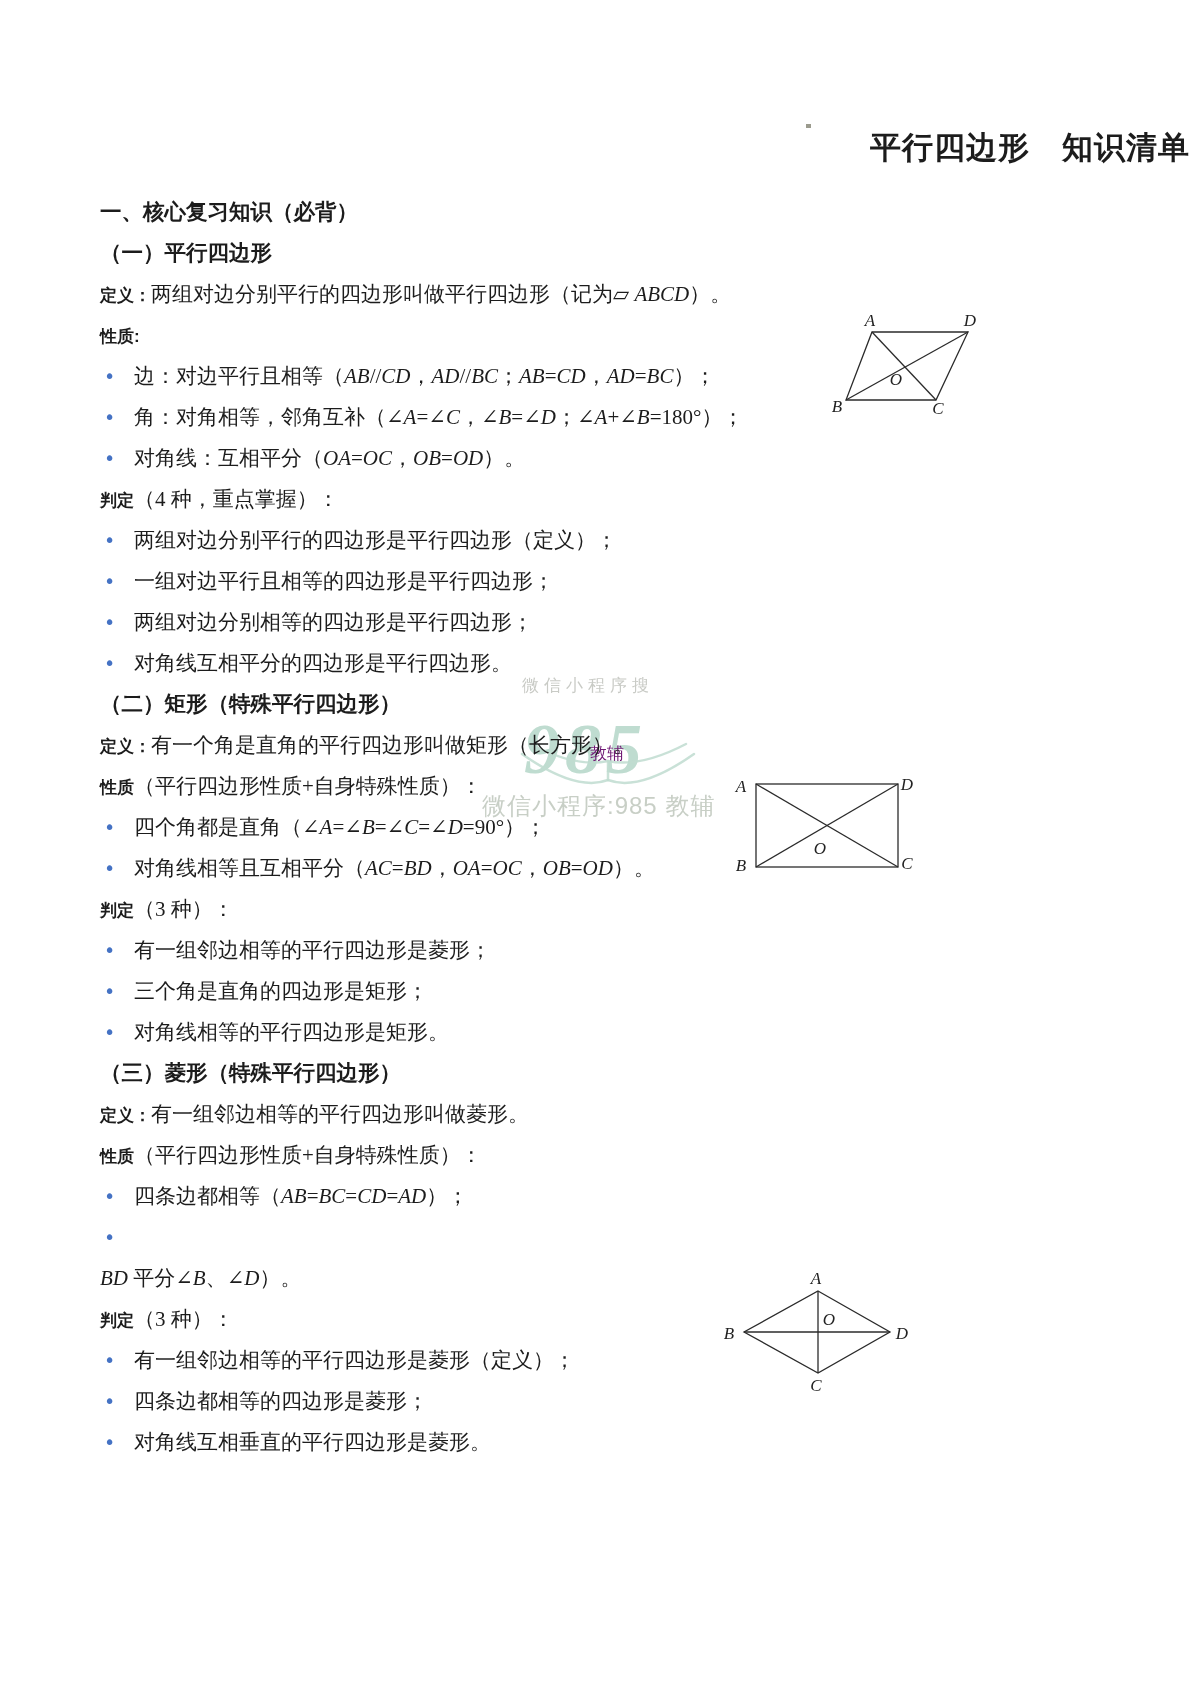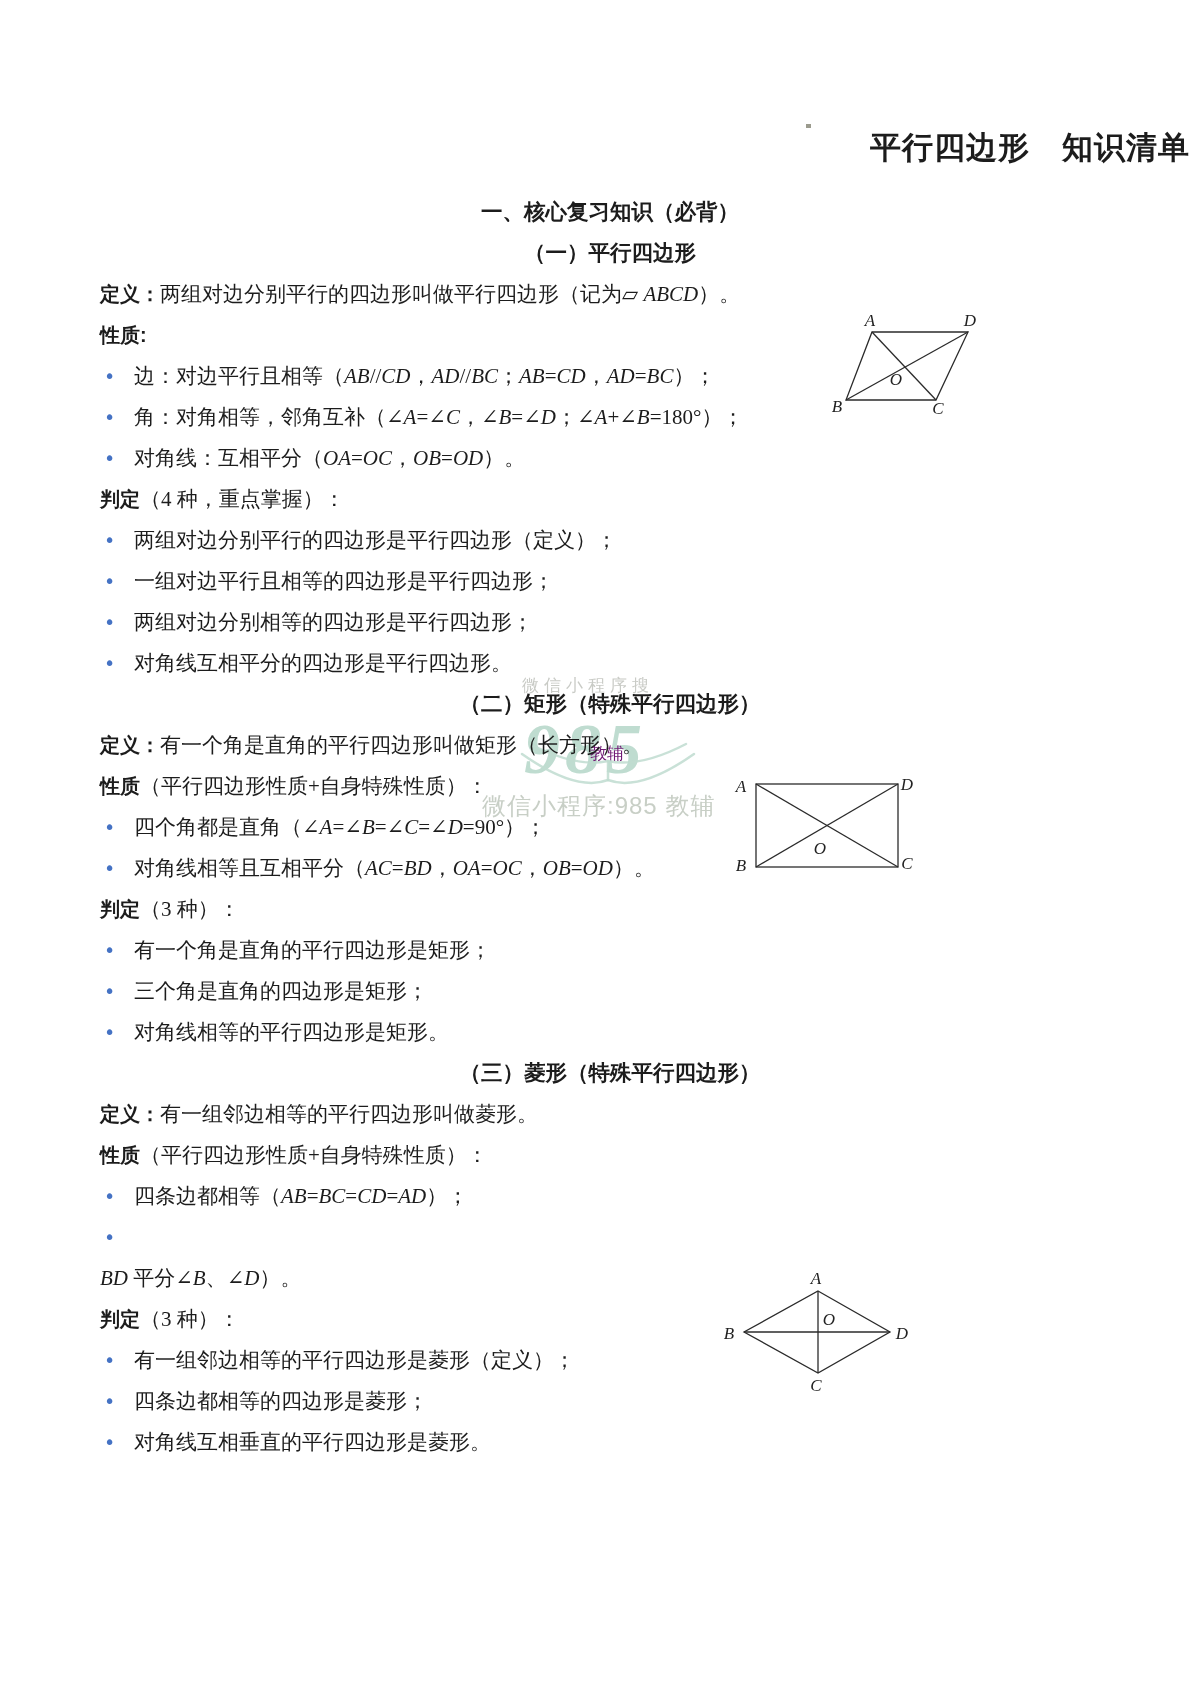--- a/index.html
+++ b/index.html
@@ -12,25 +12,25 @@
   .doc-title{
     position:absolute;top:127px;left:0;width:100%;margin:0;
     text-align:right;font-size:31px;font-weight:bold;letter-spacing:1px;
     font-family:"Liberation Sans","DejaVu Sans",sans-serif;z-index:2;
   }
   
   .content{position:absolute;top:192px;left:100px;width:1020px;z-index:2;}
   .content p{margin:0;height:41px;line-height:41px;font-size:21px;white-space:nowrap;}
   .content p.h{
     font-family:"Liberation Sans","DejaVu Sans",sans-serif;
-    font-weight:bold;font-size:21.5px;text-align:center;
+    font-weight:bold;font-size:21.5px;
   }
   .content b{
     font-family:"Liberation Sans","DejaVu Sans",sans-serif;
-    font-weight:bold;font-size:20px;
+    font-weight:bold;font-size:17px;
   }
   .content i{font-family:"Liberation Serif","DejaVu Serif",serif;font-style:italic;}
   .bullet{position:relative;padding-left:34px;}
   .bullet .dot{
     position:absolute;left:4px;top:0;line-height:41px;
     color:#4472c4;font-size:19px;
     font-family:"DejaVu Sans","Liberation Sans",sans-serif;
   }
   
   .fig{position:absolute;z-index:2;}
@@ -96,21 +96,21 @@
     <p class="bullet"><span class="dot">•</span><span>两组对边分别平行的四边形是平行四边形（定义）；</span></p>
     <p class="bullet"><span class="dot">•</span><span>一组对边平行且相等的四边形是平行四边形；</span></p>
     <p class="bullet"><span class="dot">•</span><span>两组对边分别相等的四边形是平行四边形；</span></p>
     <p class="bullet"><span class="dot">•</span><span>对角线互相平分的四边形是平行四边形。</span></p>
     <p class="h">（二）矩形（特殊平行四边形）</p>
     <p><b>定义：</b>有一个角是直角的平行四边形叫做矩形（长方形）。</p>
     <p><b>性质</b>（平行四边形性质+自身特殊性质）：</p>
     <p class="bullet"><span class="dot">•</span><span>四个角都是直角（∠<i>A</i>=∠<i>B</i>=∠<i>C</i>=∠<i>D</i>=90°）；</span></p>
     <p class="bullet"><span class="dot">•</span><span>对角线相等且互相平分（<i>AC</i>=<i>BD</i>，<i>OA</i>=<i>OC</i>，<i>OB</i>=<i>OD</i>）。</span></p>
     <p><b>判定</b>（3 种）：</p>
-    <p class="bullet"><span class="dot">•</span><span>有一个角是直角的平行四边形是矩形；</span></p>
+    <p class="bullet"><span class="dot">•</span><span>有一组邻边相等的平行四边形是菱形；</span></p>
     <p class="bullet"><span class="dot">•</span><span>三个角是直角的四边形是矩形；</span></p>
     <p class="bullet"><span class="dot">•</span><span>对角线相等的平行四边形是矩形。</span></p>
     <p class="h">（三）菱形（特殊平行四边形）</p>
     <p><b>定义：</b>有一组邻边相等的平行四边形叫做菱形。</p>
     <p><b>性质</b>（平行四边形性质+自身特殊性质）：</p>
     <p class="bullet"><span class="dot">•</span><span>四条边都相等（<i>AB</i>=<i>BC</i>=<i>CD</i>=<i>AD</i>）；</span></p>
     <p class="bullet"><span class="dot">•</span></p>
     <p><i>BD</i> 平分∠<i>B</i>、∠<i>D</i>）。</p>
     <p><b>判定</b>（3 种）：</p>
     <p class="bullet"><span class="dot">•</span><span>有一组邻边相等的平行四边形是菱形（定义）；</span></p>

